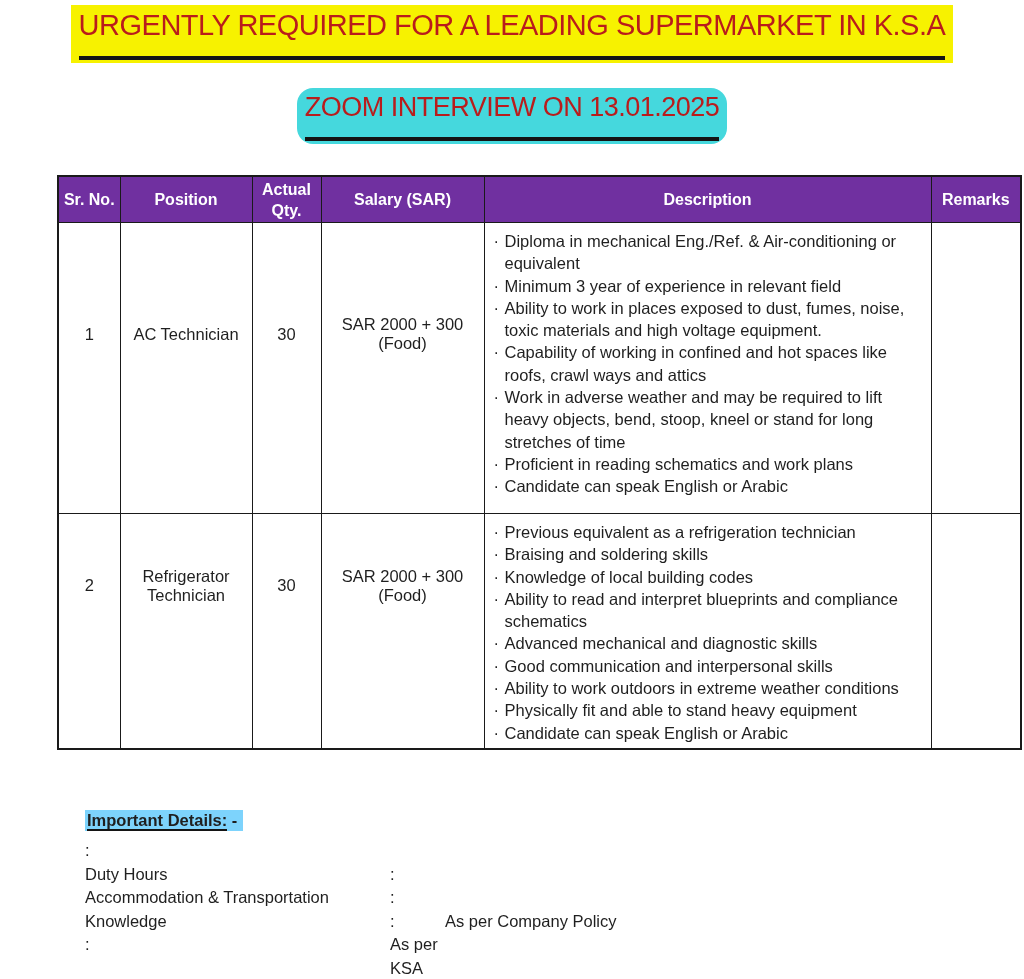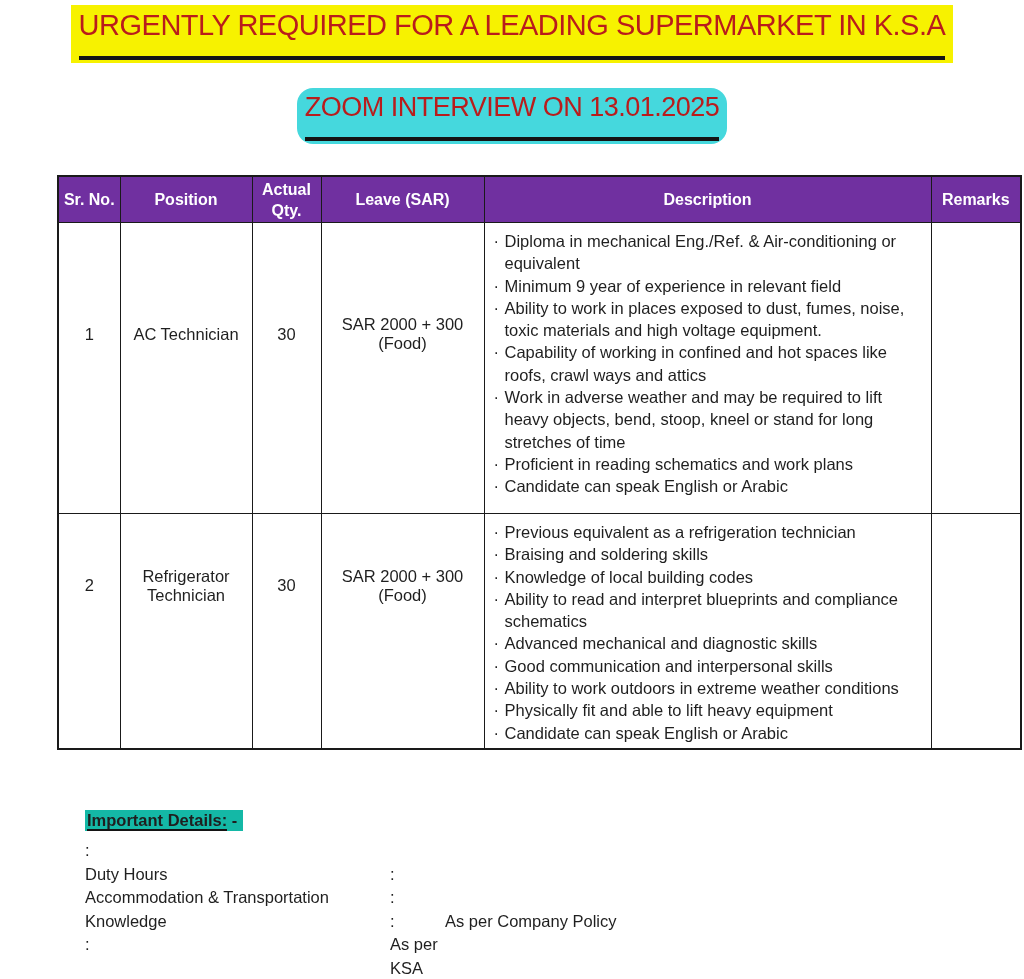--- a/index.html
+++ b/index.html
@@ -38,21 +38,21 @@
   .nudge2{display:block;transform:translateY(-45px);}
   td.desc{vertical-align:top;padding:7px 6px 4px 6px;}
   .desc-item{position:relative;padding-left:14px;line-height:22.3px;}
   .desc-bullet{position:absolute;left:3px;top:0;}
   .salary-note{display:block;}
   tr.r1{height:291px;}
   tr.r2{height:232px;}
 
   .details{position:absolute;left:85px;top:810px;width:700px;font-size:16.5px;}
   .details-heading{
-    display:inline-block;background:#14b8a6;font-weight:bold;padding:1px 6px 1px 2px;margin-bottom:8px;
+    display:inline-block;background:#7dd3fc;font-weight:bold;padding:1px 6px 1px 2px;margin-bottom:8px;
   }
   .details-heading .u{border-bottom:2.5px solid #141414;padding-bottom:0px;}
   .detail-row{display:grid;grid-template-columns:305px 55px auto;line-height:23.5px;}
 </style>
 </head>
 <body>
 
 <div class="title-row t1">
   <span class="condense">
     <span class="hl yellow"><span class="title-text">URGENTLY REQUIRED FOR A LEADING SUPERMARKET IN K.S.A</span></span>
@@ -72,21 +72,21 @@
       <col style="width:69px">
     <col style="width:163px">
       <col style="width:447px">
       <col style="width:90px">
   </colgroup>
   <tbody>
       <tr>
     <th class="hdr">Sr. No.</th>
     <th class="hdr">Position</th>
     <th class="hdr">Actual Qty.</th>
-    <th class="hdr">Leave (SAR)</th>
+    <th class="hdr">Salary (SAR)</th>
     <th class="hdr">Description</th>
     <th class="hdr">Remarks</th>
   </tr>
 
   <tr class="r1">
     <td class="mid">
           <span class="nudge1">1</span>
         </td>
     <td class="mid">
           <span class="nudge1">AC Technician</span>
@@ -95,21 +95,21 @@
           <span class="nudge1">30</span>
         </td>
     <td class="mid">
       <span class="nudge1">
         <span>SAR 2000 + 300</span>
         <span class="salary-note">(Food)</span>
       </span>
     </td>
     <td class="desc">
       <div class="desc-item"><span class="desc-bullet">·</span><span>Diploma in mechanical Eng./Ref. &amp; Air-conditioning or equivalent</span></div>
-      <div class="desc-item"><span class="desc-bullet">·</span><span>Minimum 9 year of experience in relevant field</span></div>
+      <div class="desc-item"><span class="desc-bullet">·</span><span>Minimum 3 year of experience in relevant field</span></div>
       <div class="desc-item"><span class="desc-bullet">·</span><span>Ability to work in places exposed to dust, fumes, noise, toxic materials and high voltage equipment.</span></div>
       <div class="desc-item"><span class="desc-bullet">·</span><span>Capability of working in confined and hot spaces like roofs, crawl ways and attics</span></div>
       <div class="desc-item"><span class="desc-bullet">·</span><span>Work in adverse weather and may be required to lift heavy objects, bend, stoop, kneel or stand for long stretches of time</span></div>
       <div class="desc-item"><span class="desc-bullet">·</span><span>Proficient in reading schematics and work plans</span></div>
       <div class="desc-item"><span class="desc-bullet">·</span><span>Candidate can speak English or Arabic</span></div>
     </td>
     <td class="mid"></td>
   </tr>
 
   <tr class="r2">
@@ -129,21 +129,21 @@
       </span>
     </td>
     <td class="desc">
       <div class="desc-item"><span class="desc-bullet">·</span><span>Previous equivalent as a refrigeration technician</span></div>
       <div class="desc-item"><span class="desc-bullet">·</span><span>Braising and soldering skills</span></div>
       <div class="desc-item"><span class="desc-bullet">·</span><span>Knowledge of local building codes</span></div>
       <div class="desc-item"><span class="desc-bullet">·</span><span>Ability to read and interpret blueprints and compliance schematics</span></div>
       <div class="desc-item"><span class="desc-bullet">·</span><span>Advanced mechanical and diagnostic skills</span></div>
       <div class="desc-item"><span class="desc-bullet">·</span><span>Good communication and interpersonal skills</span></div>
       <div class="desc-item"><span class="desc-bullet">·</span><span>Ability to work outdoors in extreme weather conditions</span></div>
-      <div class="desc-item"><span class="desc-bullet">·</span><span>Physically fit and able to lift heavy equipment</span></div>
+      <div class="desc-item"><span class="desc-bullet">·</span><span>Physically fit and able to stand heavy equipment</span></div>
       <div class="desc-item"><span class="desc-bullet">·</span><span>Candidate can speak English or Arabic</span></div>
     </td>
     <td class="mid"></td>
   </tr>
 </tbody>
   </table>
 
 <div class="details">
   <div class="details-heading">
     <span class="u">Important Details:</span><span> -</span>

